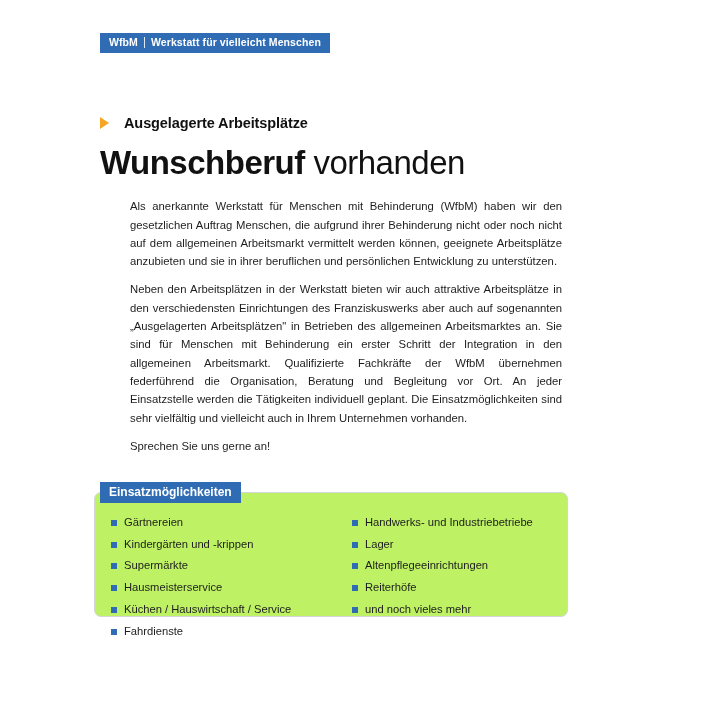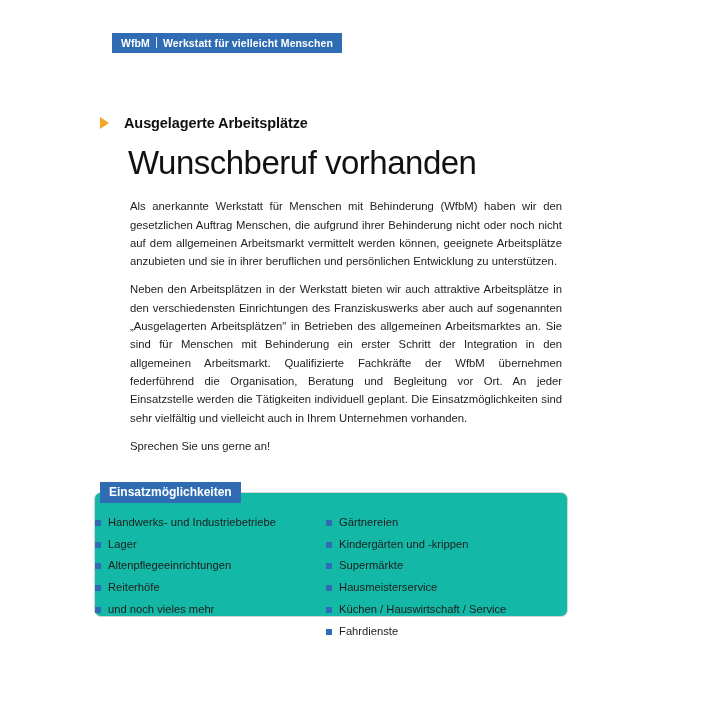--- a/index.html
+++ b/index.html
@@ -18,30 +18,30 @@
   .page {
     position: relative;
     width: 720px;
     height: 720px;
     box-sizing: border-box;
   }
 
   
   .badge {
     position: absolute;
-    left: 112px;
+    left: 100px;
     top: 33px;
     background: #2f6cb4;
     color: #ffffff;
     font-size: 10.5px;
     font-weight: bold;
     letter-spacing: .1px;
     padding: 4px 9px 5px 9px;
     display: flex;
-    align-items: flex-end;
+    align-items: flex-start;
     gap: 6px;
     line-height: 1;
   }
   .badge .sep {
     display: inline-block;
     width: 1px;
     height: 11px;
     background: #ffffff;
     opacity: .85;
   }
@@ -82,22 +82,21 @@
     line-height: 1.22;
     font-weight: normal;
     color: #111111;
     letter-spacing: -.5px;
   }
   .headline .l2 {
     display: block;
     margin-top: 1px;
   }
   .headline .strong {
-    font-weight: normal;
-    margin-left: 28px;
+    font-weight: bold;
   }
 
   .body-copy {
     margin-top: 14px;
     font-size: 11.3px;
     line-height: 1.62;
     text-align: justify;
     color: #1d1d1d;
     margin-left: 30px;
   }
@@ -111,21 +110,21 @@
   
   .box {
     position: absolute;
     left: 94px;
     top: 492px;
     width: 474px;
     height: 125px;
     border: 1px solid #d2d6da;
     border-radius: 7px;
     box-sizing: border-box;
-    background: #14b8a6;
+    background: #bef264;
   }
   .box-title {
     position: absolute;
     left: 5px;
     top: -11px;
     background: #2f6cb4;
     color: #ffffff;
     font-size: 12px;
     font-weight: bold;
     padding: 4px 9px 5px 9px;
@@ -193,20 +192,48 @@
       <p>Als anerkannte Werkstatt für Menschen mit Behinderung (WfbM) haben wir den gesetzlichen Auftrag Menschen, die aufgrund ihrer Behinderung nicht oder noch nicht auf dem allgemeinen Arbeitsmarkt vermittelt werden können, geeignete Arbeitsplätze anzubieten und sie in ihrer beruflichen und persönlichen Entwicklung zu unterstützen.</p>
       <p>Neben den Arbeitsplätzen in der Werkstatt bieten wir auch attraktive Arbeitsplätze in den verschiedensten Einrichtungen des Franziskuswerks aber auch auf sogenannten „Ausgelagerten Arbeitsplätzen" in Betrieben des allgemeinen Arbeitsmarktes an. Sie sind für Menschen mit Behinderung ein erster Schritt der Integration in den allgemeinen Arbeitsmarkt. Qualifizierte Fachkräfte der WfbM übernehmen federführend die Organisation, Beratung und Begleitung vor Ort. An jeder Einsatzstelle werden die Tätigkeiten individuell geplant. Die Einsatzmöglichkeiten sind sehr vielfältig und vielleicht auch in Ihrem Unternehmen vorhanden.</p>
       <p>Sprechen Sie uns gerne an!</p>
     </div>
   </div>
 
   <div class="box">
     <div class="box-title">Einsatzmöglichkeiten</div>
 
     <div class="box-cols">
+      <div class="col left">
+        <ul class="items">
+          <li>
+              <span class="bullet"></span>
+              <span>Gärtnereien</span>
+            </li>
+          <li>
+              <span class="bullet"></span>
+              <span>Kindergärten und -krippen</span>
+            </li>
+          <li>
+              <span class="bullet"></span>
+              <span>Supermärkte</span>
+            </li>
+          <li>
+              <span class="bullet"></span>
+              <span>Hausmeisterservice</span>
+            </li>
+          <li>
+              <span class="bullet"></span>
+              <span>Küchen / Hauswirtschaft / Service</span>
+            </li>
+          <li>
+              <span class="bullet"></span>
+              <span>Fahrdienste</span>
+            </li>
+        </ul>
+      </div>
       <div class="col right">
         <ul class="items">
           <li>
               <span class="bullet"></span>
               <span>Handwerks- und Industriebetriebe</span>
             </li>
           <li>
               <span class="bullet"></span>
               <span>Lager</span>
             </li>
@@ -214,47 +241,19 @@
               <span class="bullet"></span>
               <span>Altenpflegeeinrichtungen</span>
             </li>
           <li>
               <span class="bullet"></span>
               <span>Reiterhöfe</span>
             </li>
           <li>
               <span class="bullet"></span>
               <span>und noch vieles mehr</span>
-            </li>
-        </ul>
-      </div>
-      <div class="col left">
-        <ul class="items">
-          <li>
-              <span class="bullet"></span>
-              <span>Gärtnereien</span>
-            </li>
-          <li>
-              <span class="bullet"></span>
-              <span>Kindergärten und -krippen</span>
-            </li>
-          <li>
-              <span class="bullet"></span>
-              <span>Supermärkte</span>
-            </li>
-          <li>
-              <span class="bullet"></span>
-              <span>Hausmeisterservice</span>
-            </li>
-          <li>
-              <span class="bullet"></span>
-              <span>Küchen / Hauswirtschaft / Service</span>
-            </li>
-          <li>
-              <span class="bullet"></span>
-              <span>Fahrdienste</span>
             </li>
         </ul>
       </div>
     </div>
   </div>
 
 </div>
 
 </body></html>

